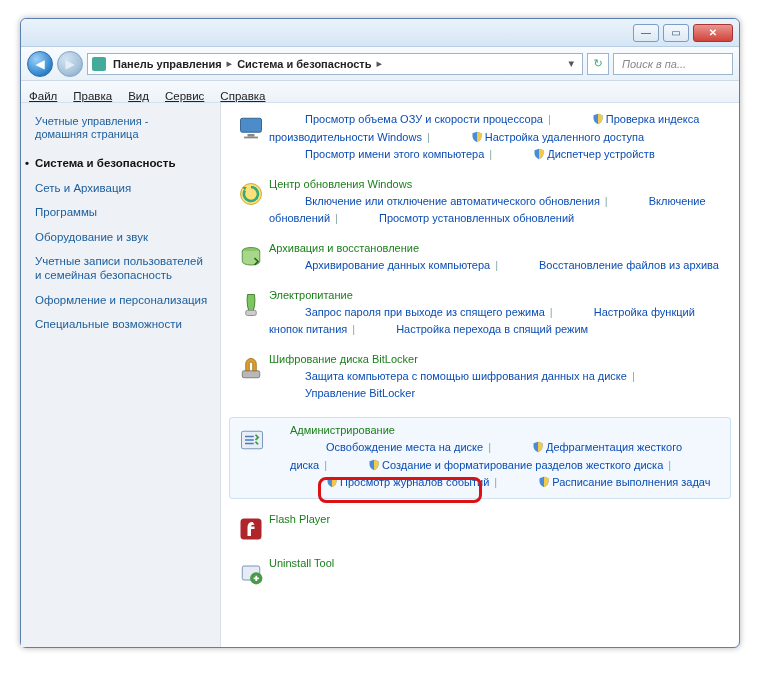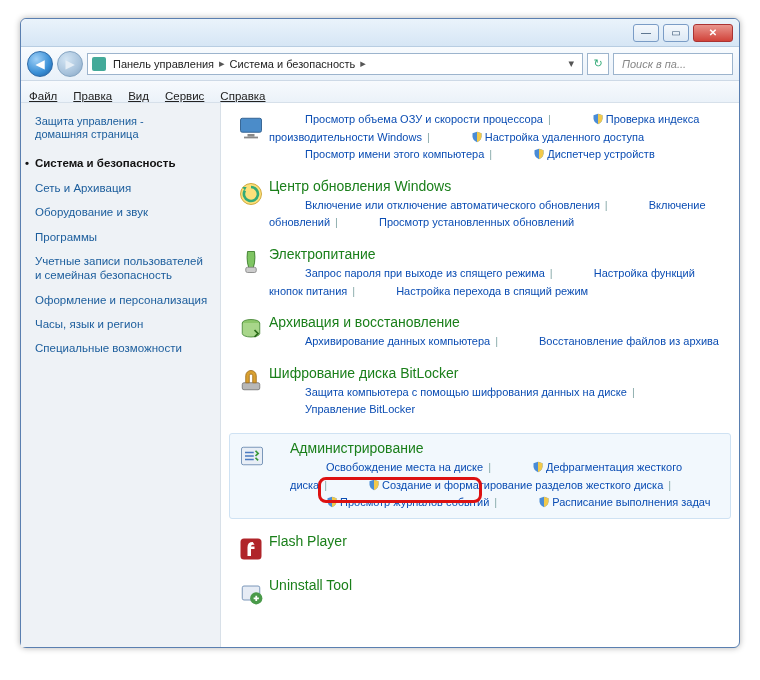--- a/index.html
+++ b/index.html
@@ -5,40 +5,40 @@
 * { box-sizing: border-box; margin: 0; padding: 0; }
 body { font-family: "Segoe UI", Tahoma, sans-serif; font-size: 11px; background: #fff; width: 760px; height: 680px; overflow: hidden; }
 .window { width: 720px; height: 630px; margin: 18px 20px; border: 1px solid #5a7fb0; border-radius: 6px; background: #fff; box-shadow: 0 0 6px rgba(0,0,0,.3); display: flex; flex-direction: column; position: relative; }
 .titlebar { height: 28px; background: linear-gradient(#eaf3fb,#d6e6f5); border-bottom: 1px solid #b8cde2; border-radius: 6px 6px 0 0; display: flex; justify-content: flex-end; align-items: center; padding-right: 6px; gap: 4px; }
 .winbtn { width: 26px; height: 18px; border: 1px solid #7a9cc6; border-radius: 3px; background: linear-gradient(#f4f8fc,#dde9f5); display: flex; align-items: center; justify-content: center; font-size: 10px; color: #33506f; cursor: pointer; }
 .winbtn.close { width: 40px; background: linear-gradient(#e9968e,#d1433a); border-color: #a33; color: #fff; font-weight: bold; }
 .navbar { height: 34px; background: linear-gradient(#f8fbfe,#e9f1f9); border-bottom: 1px solid #cdd9e6; display: flex; align-items: center; padding: 0 6px; gap: 4px; }
 .navbtn { width: 26px; height: 26px; border-radius: 50%; background: radial-gradient(circle at 35% 30%,#9fd0f7,#3a8fd6 60%,#1c5a9a); border: 1px solid #2d6aa8; display: flex; align-items: center; justify-content: center; color: #fff; font-size: 12px; cursor: pointer; }
 .navbtn.fwd { background: radial-gradient(circle at 35% 30%,#d2e4f3,#a8c3dc 60%,#84a4c2); border-color: #84a4c2; color: #e5eef6; }
 .addrbar { flex: 1; height: 22px; border: 1px solid #9cb4cd; background: #fff; display: flex; align-items: center; padding: 0 4px; font-size: 11px; }
-.crumb { color: #222; padding: 0 3px; }
+.crumb { color: #222; padding: 0 3px; font-weight: bold; }
 .crumbsep { color: #555; padding: 0 2px; }
 .addrbar .dd { margin-left: auto; color: #555; padding: 0 4px; cursor: pointer; }
 .refbtn { width: 22px; height: 22px; border: 1px solid #9cb4cd; background: #fff; display: flex; align-items: center; justify-content: center; color: #3a7; cursor: pointer; }
 .searchbox { width: 120px; height: 22px; border: 1px solid #9cb4cd; background: #fff; padding: 0 8px; font-style: italic; color: #888; display: flex; align-items: center; }
 .menubar { height: 22px; background: linear-gradient(#f7fafd,#ebf2f9); border-bottom: 1px solid #d6e0ea; display: flex; align-items: flex-end; padding: 0 8px; gap: 16px; font-size: 11.5px; color: #222; }
 .menubar span { cursor: pointer; }
 .menubar span u { text-decoration: underline; }
 .body { flex: 1; display: flex; overflow: hidden; }
 .sidebar { width: 200px; background: #eef2f6; border-right: 1px solid #d8e0e8; padding: 12px 10px 10px 14px; }
 .side-head { color: #1b5d9c; font-size: 11px; margin-bottom: 10px; line-height: 1.2; }
 .side-item { color: #1b5d9c; font-size: 11.5px; padding: 5px 0; cursor: pointer; line-height: 1.25; }
 .side-item.active { font-weight: bold; color: #111; position: relative; }
 .side-item.active::before { content: "•"; position: absolute; left: -10px; color: #111; }
 .content { flex: 1; overflow: auto; padding: 8px 12px; }
 .section { display: flex; margin-bottom: 14px; }
 .secicon { width: 36px; flex-shrink: 0; display: flex; align-items: flex-start; justify-content: center; padding-top: 2px; }
 .secicon svg, .secicon span.glyph { width: 28px; height: 28px; }
 .secbody { flex: 1; }
-.sectitle { color: #1a7f1a; font-size: 14px; font-weight: normal; margin-bottom: 3px; cursor: pointer; }
+.sectitle { color: #1a7f1a; font-size: 11px; font-weight: normal; margin-bottom: 3px; cursor: pointer; }
 .links { line-height: 1.6; }
 .lnk { color: #0b4db3; font-size: 11px; cursor: pointer; padding-left: 36px; }
 .sep { color: #8aa; padding: 0 5px; }
 .shield { display: inline-block; width: 12px; height: 12px; vertical-align: -2px; margin-right: 2px; }
 .section.highlight { background: #f2f8fd; border: 1px solid #cfe2f3; border-radius: 3px; padding: 6px 4px; margin-left: -4px; margin-right: -4px; gap: 20px; }
 .callout { position: absolute; border: 3px solid #d11; border-radius: 8px; pointer-events: none; }
 .cp-icon { width:14px; height:14px; background:#4a9; border-radius:2px; display:inline-block; margin-right:4px; vertical-align:-3px; }
 </style>
 </head>
 <body>
@@ -70,30 +70,29 @@
     <span><u>Файл</u></span>
     <span><u>Правка</u></span>
     <span><u>Вид</u></span>
     <span><u>Сервис</u></span>
     <span><u>Справка</u></span>
   </div>
 
   <div class="body">
     <div class="sidebar">
       <div class="side-head">
-        <span>Защита управления -</span><br><span>домашняя страница</span>
+        <span>Учетные управления -</span><br><span>домашняя страница</span>
       </div>
       <div id="sidebar-items">
           <div class="side-item active">Система и безопасность</div>
           <div class="side-item">Сеть и Архивация</div>
+          <div class="side-item">Программы</div>
           <div class="side-item">Оборудование и звук</div>
-          <div class="side-item">Программы</div>
           <div class="side-item">Учетные записи пользователей и семейная безопасность</div>
           <div class="side-item">Оформление и персонализация</div>
-          <div class="side-item">Часы, язык и регион</div>
           <div class="side-item">Специальные возможности</div>
         </div>
     </div>
     <div class="content" id="content">
         <div class="section">
           <div class="secicon">
             <svg viewBox="0 0 32 32">
               <rect x="4" y="6" width="24" height="16" rx="2" fill="#4b8cc9" stroke="#2a5a8a"></rect>
               <rect x="12" y="24" width="8" height="3" fill="#888"></rect>
               <rect x="8" y="27" width="16" height="2" fill="#888"></rect>
@@ -121,45 +120,45 @@
             </svg>
           </div>
           <div class="secbody">
             <div class="sectitle">Центр обновления Windows</div>
             <div class="links"><span class="lnk">Включение или отключение автоматического обновления</span><span class="sep">|</span><span class="lnk">Включение обновлений</span><span class="sep">|</span><span class="lnk">Просмотр установленных обновлений</span></div>
           </div>
         </div>
         <div class="section">
           <div class="secicon">
             <svg viewBox="0 0 32 32">
-              <path d="M12 4 q-2 14 4 24 q6 -10 4 -24 z" fill="#7fc563" stroke="#3a7a2a"></path>
-              <rect x="10" y="22" width="12" height="6" rx="2" fill="#ccc" stroke="#888"></rect>
-            </svg>
-          </div>
-          <div class="secbody">
-            <div class="sectitle">Электропитание</div>
-            <div class="links"><span class="lnk">Запрос пароля при выходе из спящего режима</span><span class="sep">|</span><span class="lnk">Настройка функций кнопок питания</span><span class="sep">|</span><span class="lnk">Настройка перехода в спящий режим</span></div>
-          </div>
-        </div>
-        <div class="section">
-          <div class="secicon">
-            <svg viewBox="0 0 32 32">
               <ellipse cx="16" cy="8" rx="10" ry="4" fill="#8cc66a" stroke="#4a8a3a"></ellipse>
               <path d="M6 8 v12 a10 4 0 0 0 20 0 V8" fill="#a8d68a" stroke="#4a8a3a"></path>
               <path d="M20 16 l4 4 l-4 4" fill="none" stroke="#2a6a1a" stroke-width="2"></path>
             </svg>
           </div>
           <div class="secbody">
             <div class="sectitle">Архивация и восстановление</div>
             <div class="links"><span class="lnk">Архивирование данных компьютера</span><span class="sep">|</span><span class="lnk">Восстановление файлов из архива</span></div>
           </div>
         </div>
         <div class="section">
           <div class="secicon">
             <svg viewBox="0 0 32 32">
+              <path d="M12 4 q-2 14 4 24 q6 -10 4 -24 z" fill="#7fc563" stroke="#3a7a2a"></path>
+              <rect x="10" y="22" width="12" height="6" rx="2" fill="#ccc" stroke="#888"></rect>
+            </svg>
+          </div>
+          <div class="secbody">
+            <div class="sectitle">Электропитание</div>
+            <div class="links"><span class="lnk">Запрос пароля при выходе из спящего режима</span><span class="sep">|</span><span class="lnk">Настройка функций кнопок питания</span><span class="sep">|</span><span class="lnk">Настройка перехода в спящий режим</span></div>
+          </div>
+        </div>
+        <div class="section">
+          <div class="secicon">
+            <svg viewBox="0 0 32 32">
               <rect x="6" y="18" width="20" height="8" rx="2" fill="#b8b8b8" stroke="#777"></rect>
               <path d="M16 4 a6 6 0 0 1 6 6 v8 h-4 v-8 a2 2 0 0 0 -4 0 v8 h-4 v-8 a6 6 0 0 1 6 -6 z" fill="#d9a030" stroke="#a07020"></path>
             </svg>
           </div>
           <div class="secbody">
             <div class="sectitle">Шифрование диска BitLocker</div>
             <div class="links"><span class="lnk">Защита компьютера с помощью шифрования данных на диске</span><span class="sep">|</span><span class="lnk">Управление BitLocker</span></div>
           </div>
         </div>
         <div class="section highlight">

